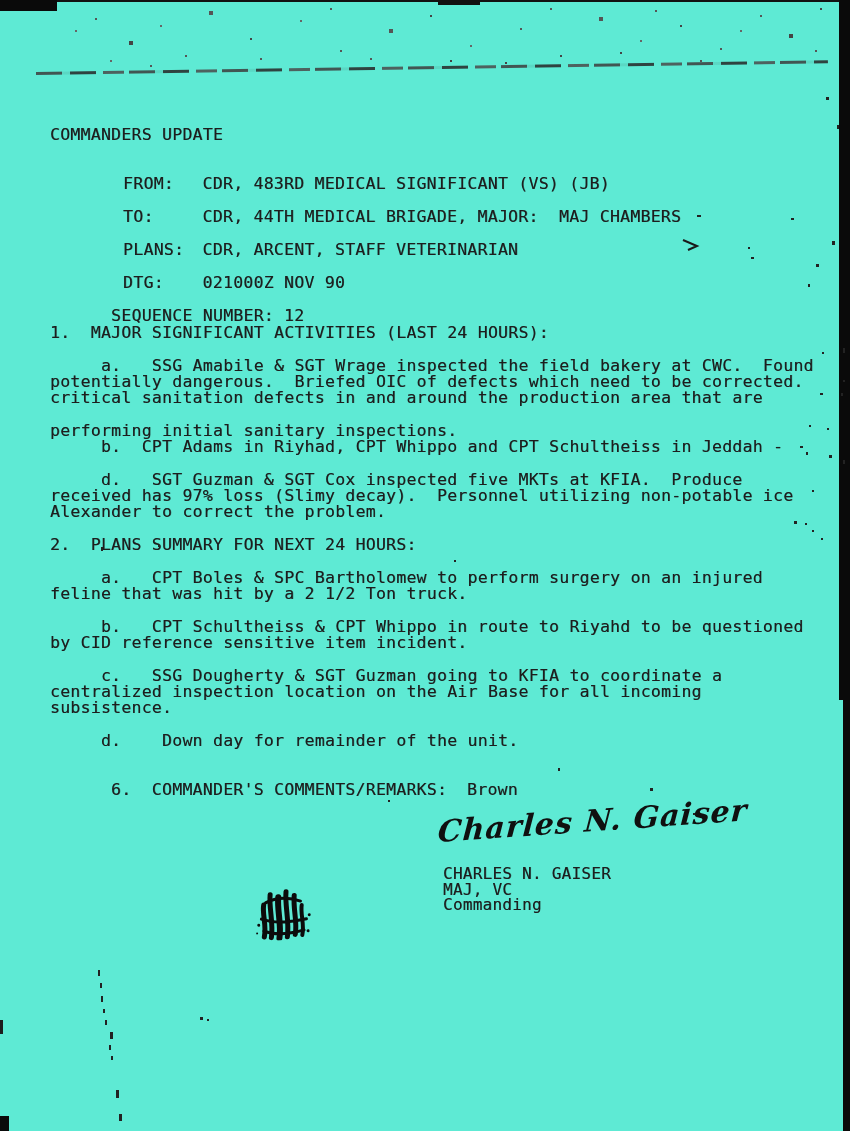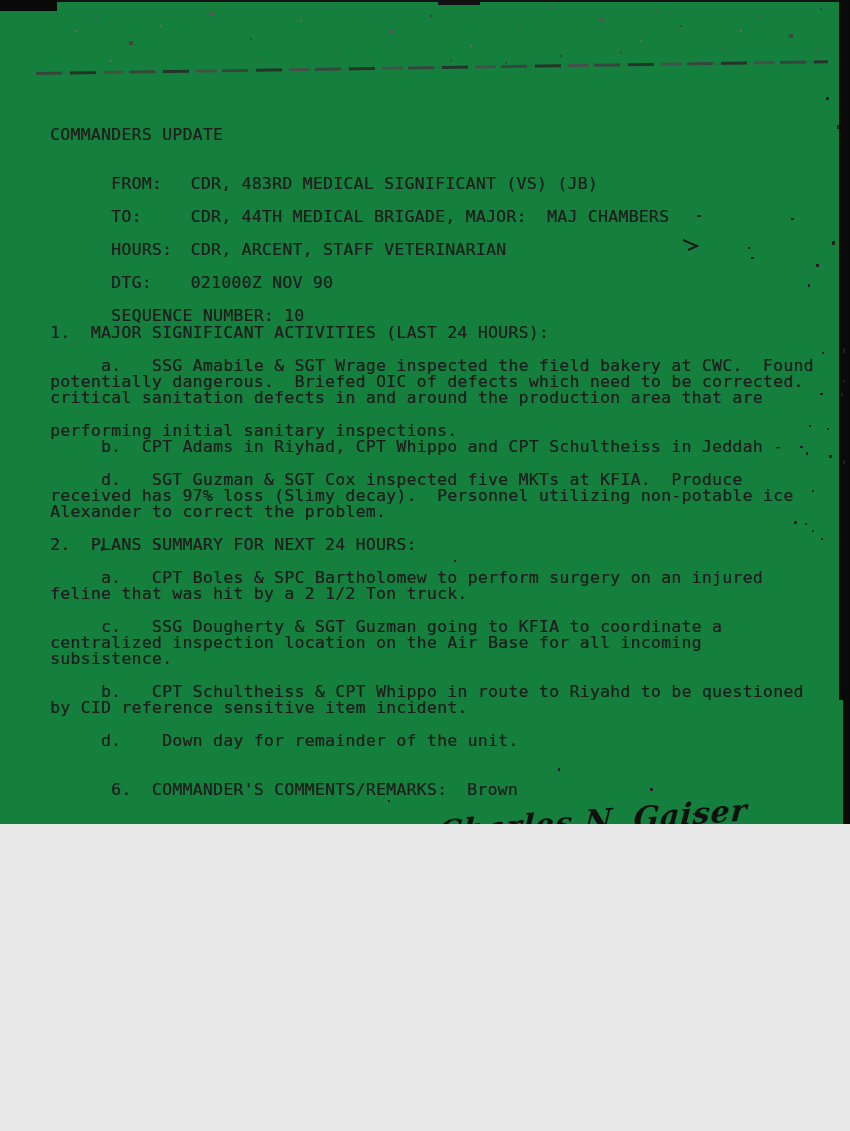--- a/index.html
+++ b/index.html
@@ -1,33 +1,33 @@
 <!DOCTYPE html>
 <html><head>
 <meta charset="utf-8">
 <style>
   html,body{margin:0;padding:0;background:#e8e8e8;}
   .page{
     position:relative;
-    width:850px;height:824px;
-    background:#15803d;
+    width:850px;height:1131px;
+    background:#5eead4;
     overflow:hidden;
     font-family:"DejaVu Sans Mono","Liberation Mono",monospace;
     color:#1d1d1d;
   }
   .doc{
     position:absolute;left:0;top:0;
     padding:127px 0 0 50px;
     font-size:16.5px;
     letter-spacing:.25px;
     text-shadow:.4px .3px 0 rgba(25,25,25,.55);
   }
   .line{height:16px;line-height:16px;white-space:pre;}
   .blk{margin-top:17px;}
-  .meta-label{display:inline-block;width:8ch;white-space:pre;}
+  .meta-label{display:inline-block;width:8ch;white-space:pre;margin-left:12px;}
   .seq-value{margin-left:1ch;}
   .remarks-value{margin-left:2ch;}
 
   
   .sig-script{
     position:absolute;left:438px;top:814px;
     font-family:"DejaVu Serif","Liberation Serif",serif;
     font-style:italic;font-weight:600;
     font-size:30px;color:#101010;
     transform:rotate(-4deg) skewX(-8deg);
@@ -86,28 +86,28 @@
 
     <div class="line">COMMANDERS UPDATE</div>
 
     <div class="line blk">
       <span class="meta-label">FROM:</span><span style="white-space:pre">CDR, 483RD MEDICAL SIGNIFICANT (VS) (JB)</span>
     </div>
     <div class="line blk">
       <span class="meta-label">TO:</span><span style="white-space:pre">CDR, 44TH MEDICAL BRIGADE, MAJOR:  MAJ CHAMBERS</span>
     </div>
     <div class="line blk">
-      <span class="meta-label">HOURS:</span><span style="white-space:pre">CDR, ARCENT, STAFF VETERINARIAN</span>
+      <span class="meta-label">PLANS:</span><span style="white-space:pre">CDR, ARCENT, STAFF VETERINARIAN</span>
     </div>
     <div class="line blk">
       <span class="meta-label">DTG:</span><span style="white-space:pre">021000Z NOV 90</span>
     </div>
 
     <div class="line blk">
-      <span>SEQUENCE NUMBER:</span><span class="seq-value">10</span>
+      <span>SEQUENCE NUMBER:</span><span class="seq-value">12</span>
     </div>
 
     <div class="line blk">1.  MAJOR SIGNIFICANT ACTIVITIES (LAST 24 HOURS):</div>
 
     <div class="blk">
       <div class="line">     a.   SSG Amabile &amp; SGT Wrage inspected the field bakery at CWC.  Found</div>
       <div class="line">potentially dangerous.  Briefed OIC of defects which need to be corrected.</div>
       <div class="line">critical sanitation defects in and around the production area that are</div>
     </div>
 
@@ -123,28 +123,28 @@
     </div>
 
     <div class="line blk">2.  PLANS SUMMARY FOR NEXT 24 HOURS:</div>
 
     <div class="blk">
       <div class="line">     a.   CPT Boles &amp; SPC Bartholomew to perform surgery on an injured</div>
       <div class="line">feline that was hit by a 2 1/2 Ton truck.</div>
     </div>
 
     <div class="blk">
+      <div class="line">     b.   CPT Schultheiss &amp; CPT Whippo in route to Riyahd to be questioned</div>
+      <div class="line">by CID reference sensitive item incident.</div>
+    </div>
+
+    <div class="blk">
       <div class="line">     c.   SSG Dougherty &amp; SGT Guzman going to KFIA to coordinate a</div>
       <div class="line">centralized inspection location on the Air Base for all incoming</div>
       <div class="line">subsistence.</div>
-    </div>
-
-    <div class="blk">
-      <div class="line">     b.   CPT Schultheiss &amp; CPT Whippo in route to Riyahd to be questioned</div>
-      <div class="line">by CID reference sensitive item incident.</div>
     </div>
 
     <div class="blk">
       <div class="line">     d.    Down day for remainder of the unit.</div>
     </div>
 
     <div class="line blk">
       <span>6.  COMMANDER'S COMMENTS/REMARKS:</span><span class="remarks-value">Brown</span>
     </div>
   </div>

